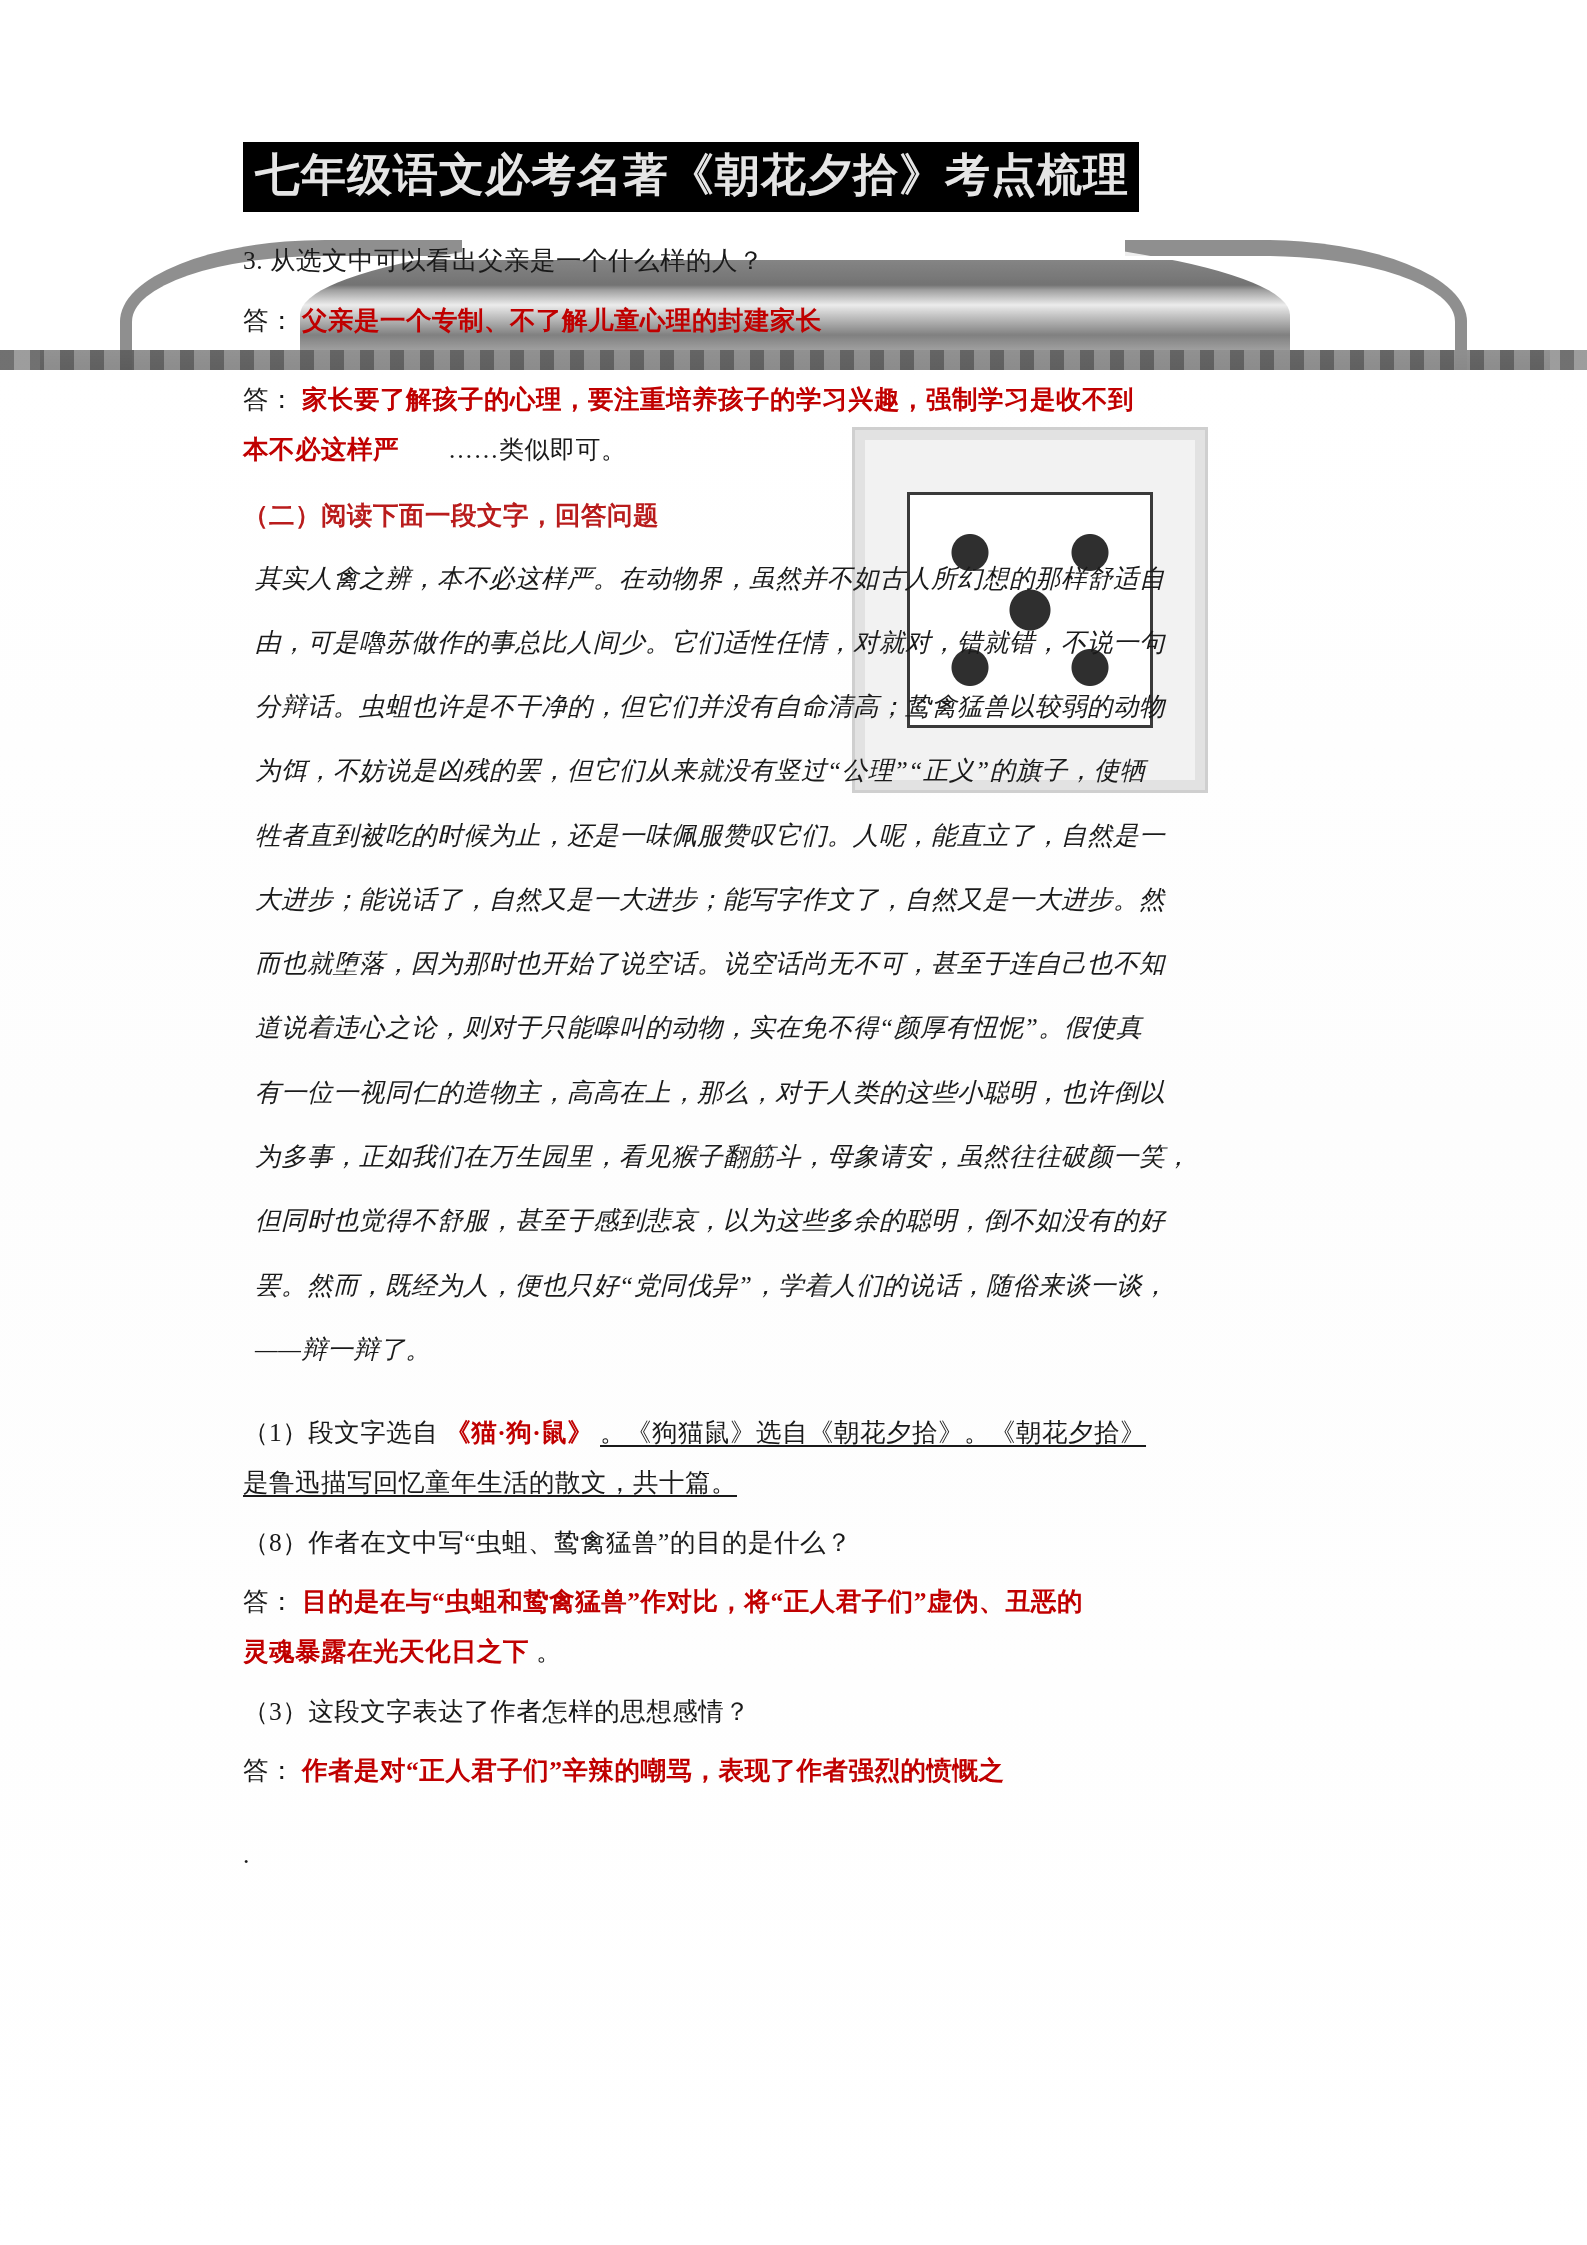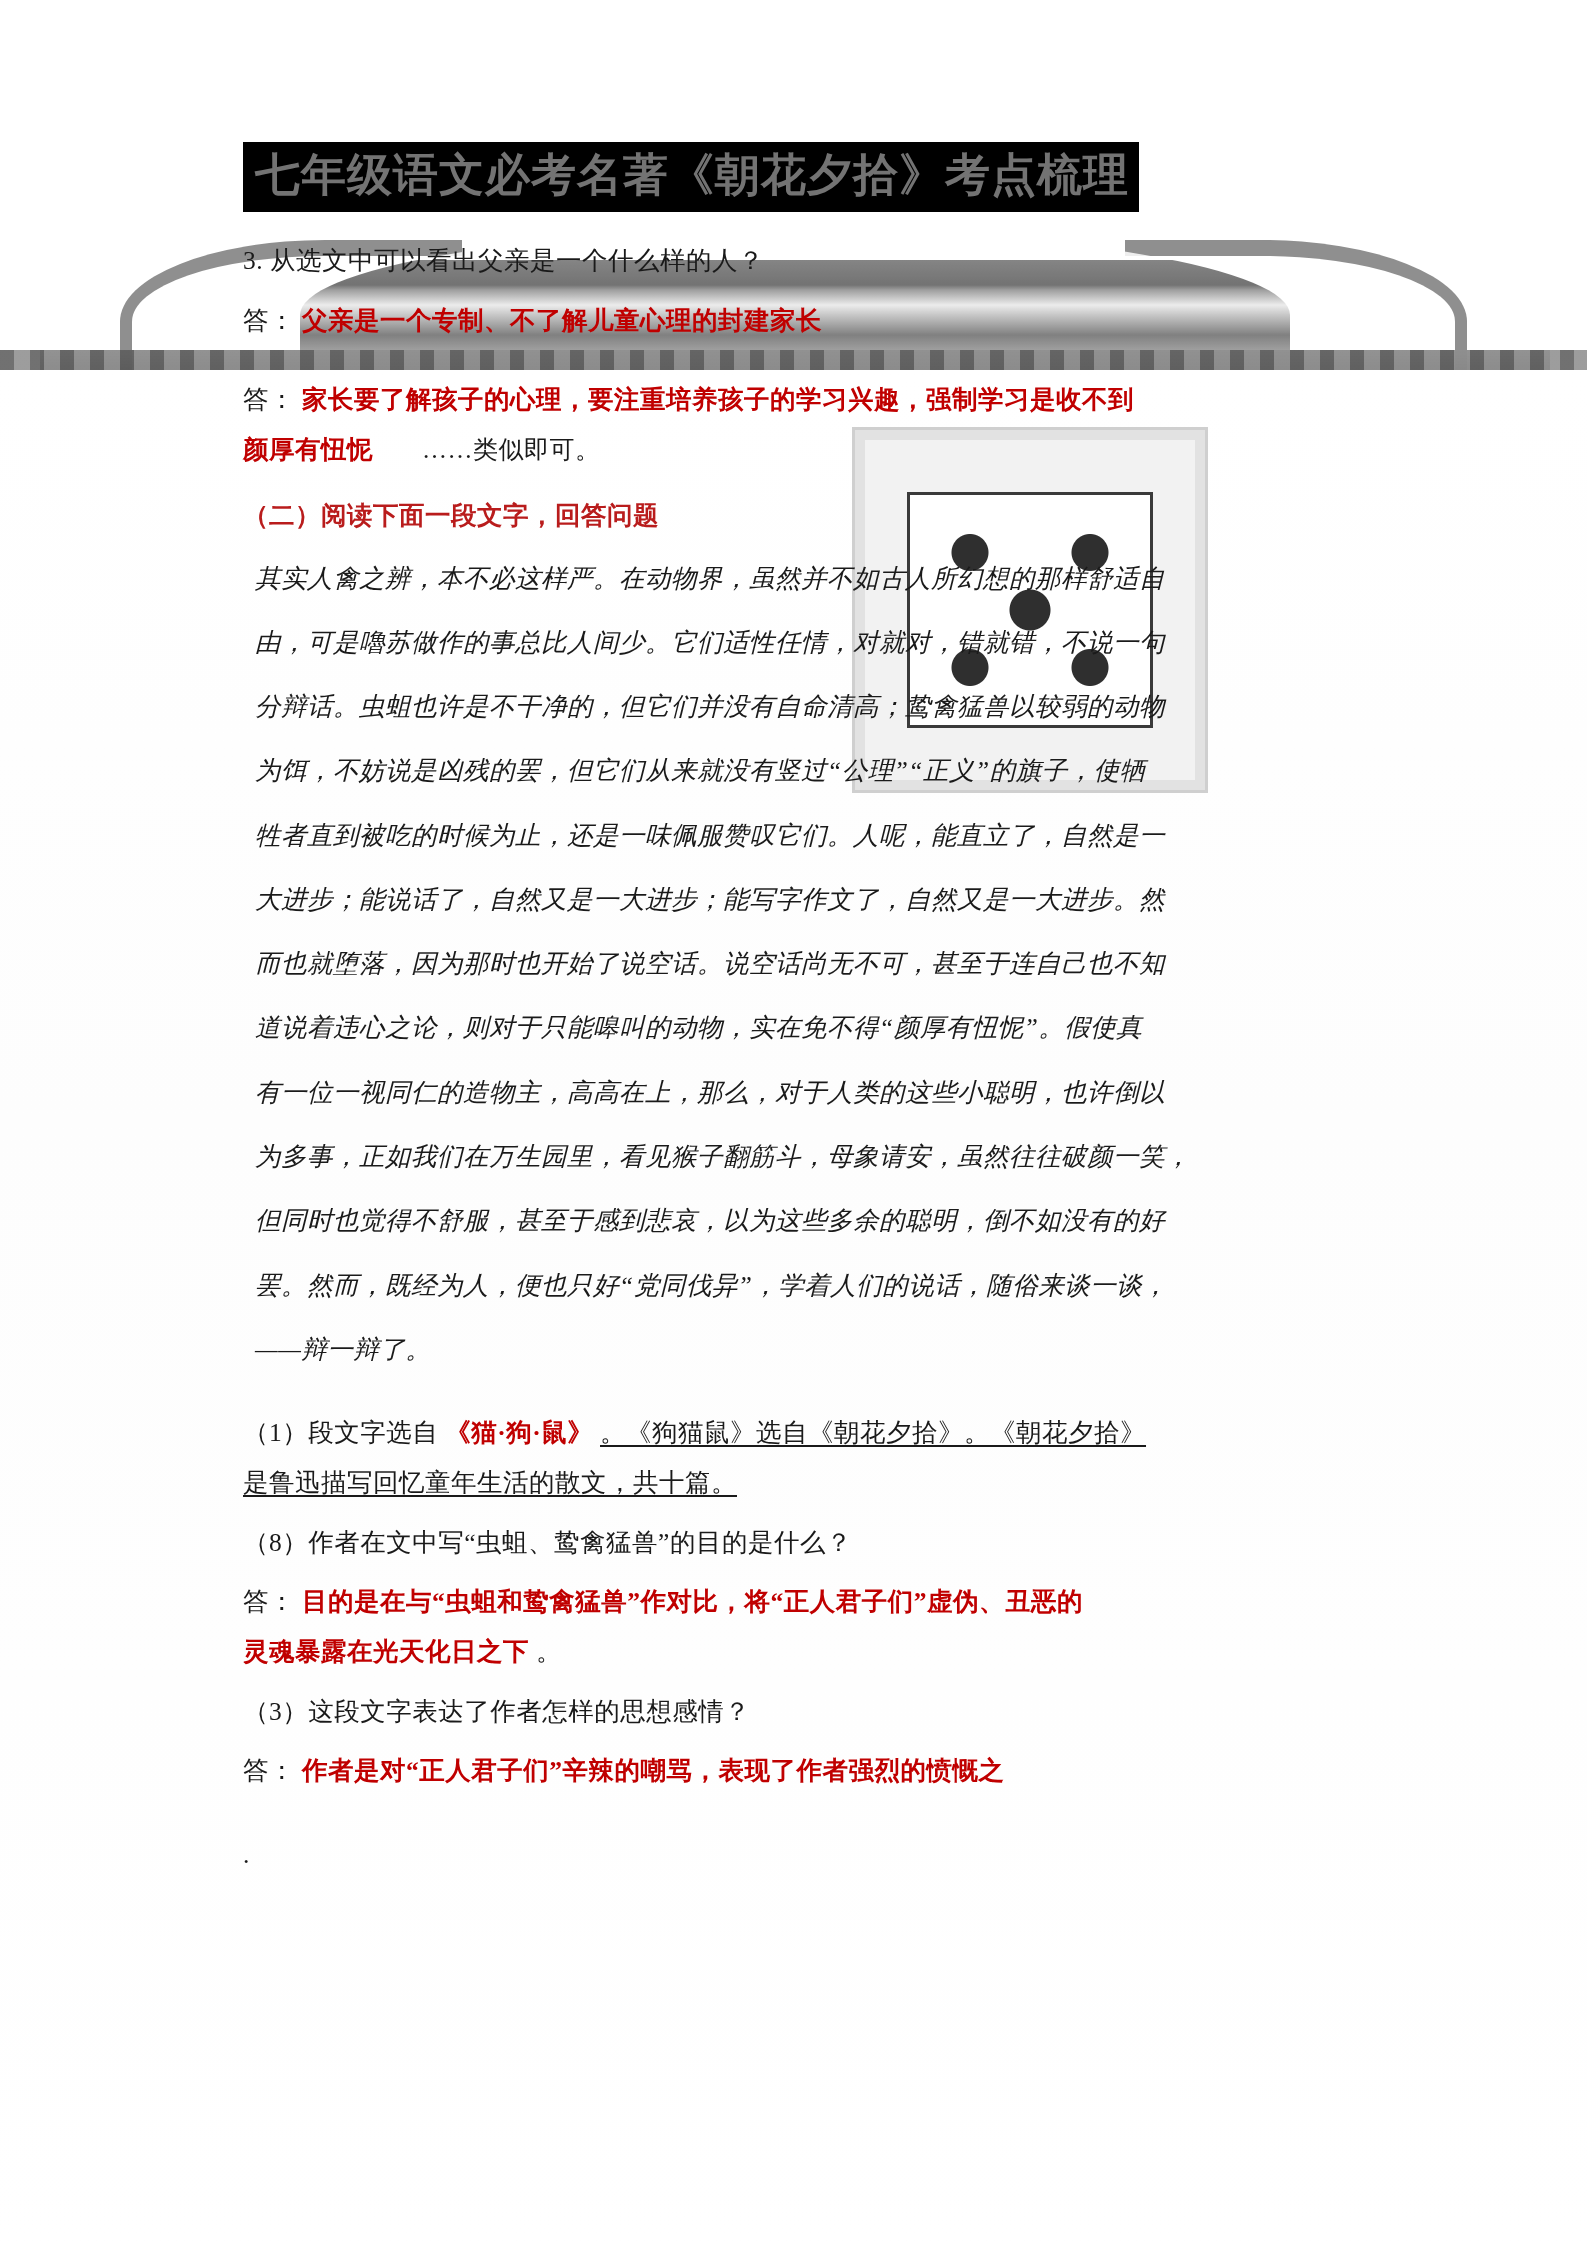--- a/index.html
+++ b/index.html
@@ -131,21 +131,21 @@
     width: 1587px;
     height: 2245px;
     padding: 0;
   }
 
   .title-bar {
     position: absolute;
     left: 243px;
     top: 142px;
     background: #000000;
-    color: #737373;
+    color: #e5e5e5;
     font-family: "Liberation Serif", "DejaVu Serif", serif;
     font-weight: bold;
     font-size: 45px;
     line-height: 1.25;
     padding: 5px 10px 9px 12px;
     white-space: nowrap;
     letter-spacing: 1px;
   }
 
   .body-col {
@@ -232,21 +232,21 @@
 
 
       <div class="spacer-sm"></div>
 
       <p>
         <span class="ans-label">答：</span>
         <span class="red-bold-u">家长要了解孩子的心理，要注重培养孩子的学习兴趣，强制学习是收不到</span>
       </p>
 
       <p>
-        <span class="red-bold-u">颜厚有忸怩</span>
+        <span class="red-bold-u">本不必这样严</span>
         <span class="dot-line">……类似即可。</span>
       </p>
 
       <p class="section-head">（二）阅读下面一段文字，回答问题</p>
 
       <div class="passage">
         <p>其实人禽之辨，本不必这样严。在动物界，虽然并不如古人所幻想的那样舒适自</p>
         <p>由，可是嚕苏做作的事总比人间少。它们适性任情，对就对，错就错，不说一句</p>
         <p>分辩话。虫蛆也许是不干净的，但它们并没有自命清高；鸷禽猛兽以较弱的动物</p>
         <p>为饵，不妨说是凶残的罢，但它们从来就没有竖过“公理”“正义”的旗子，使牺</p>

